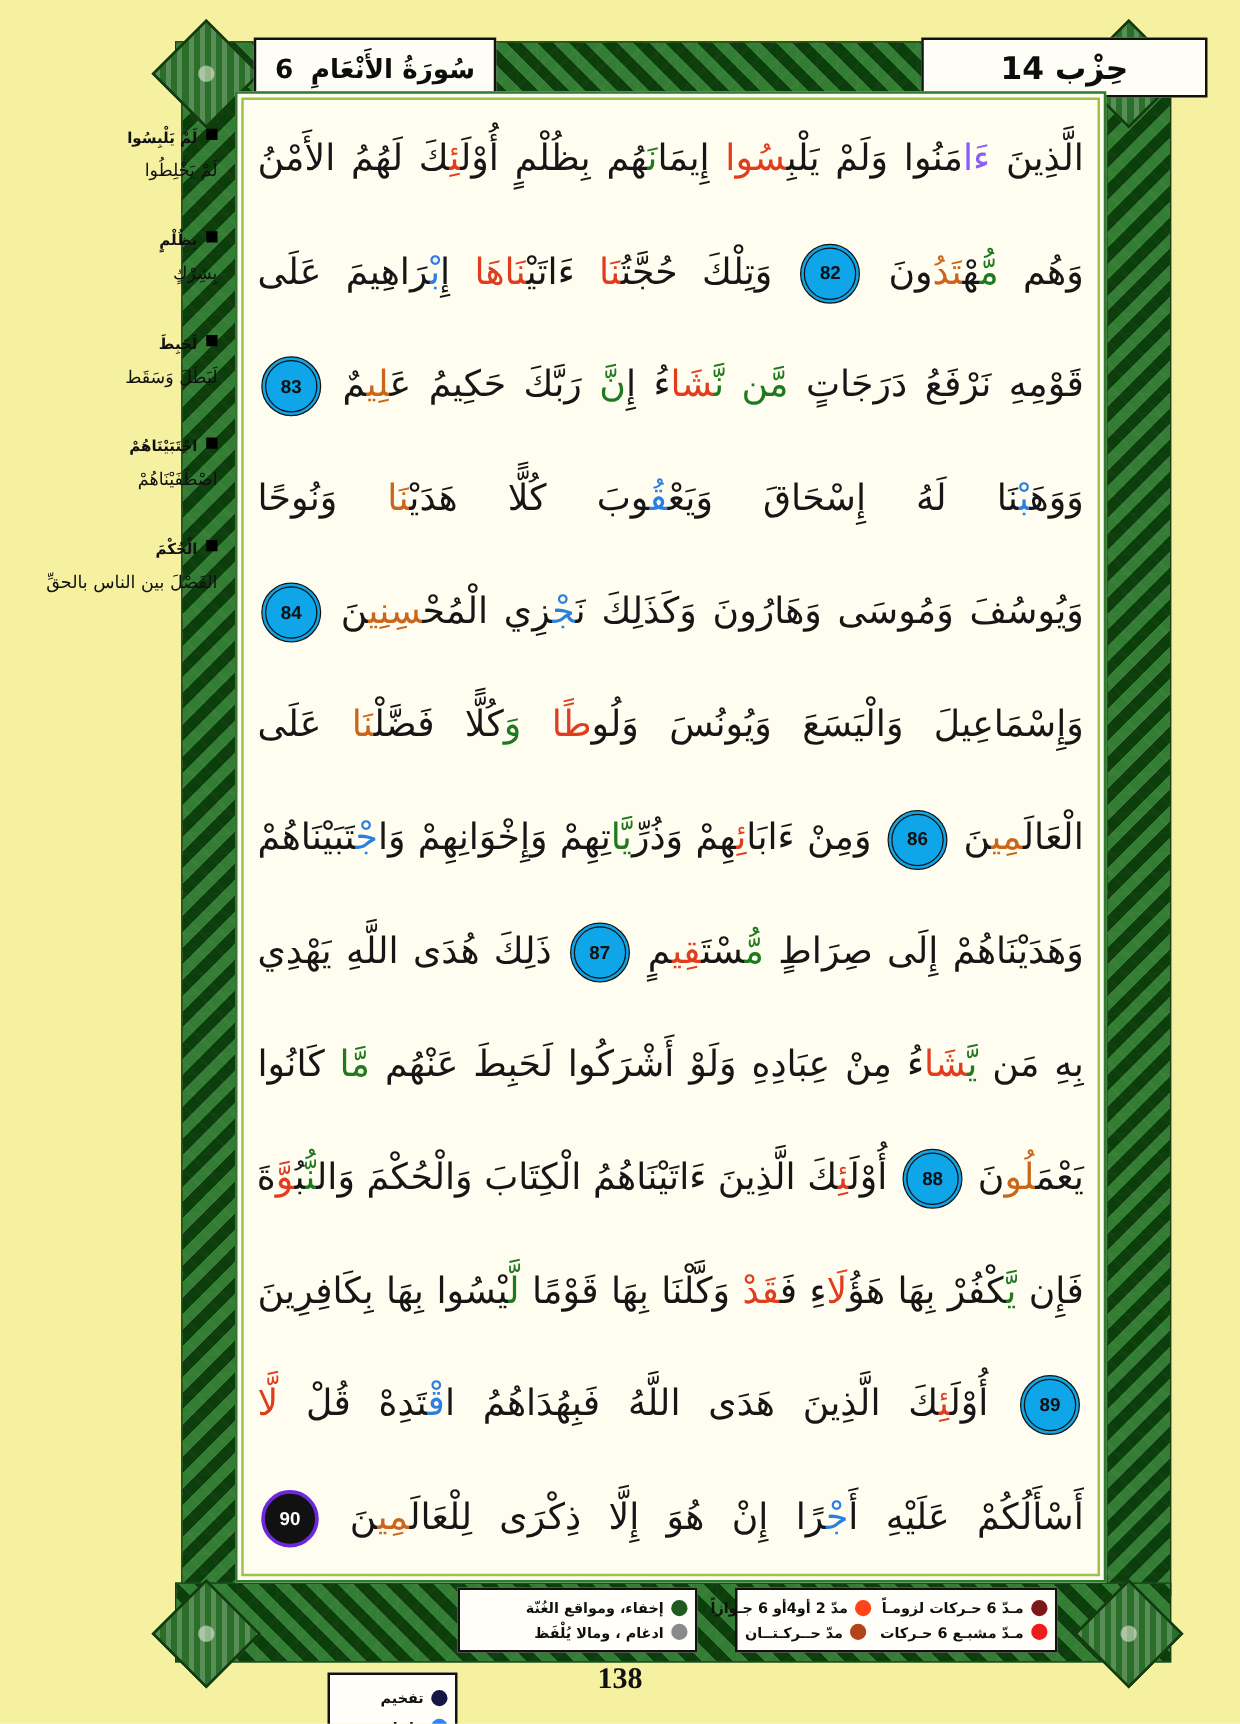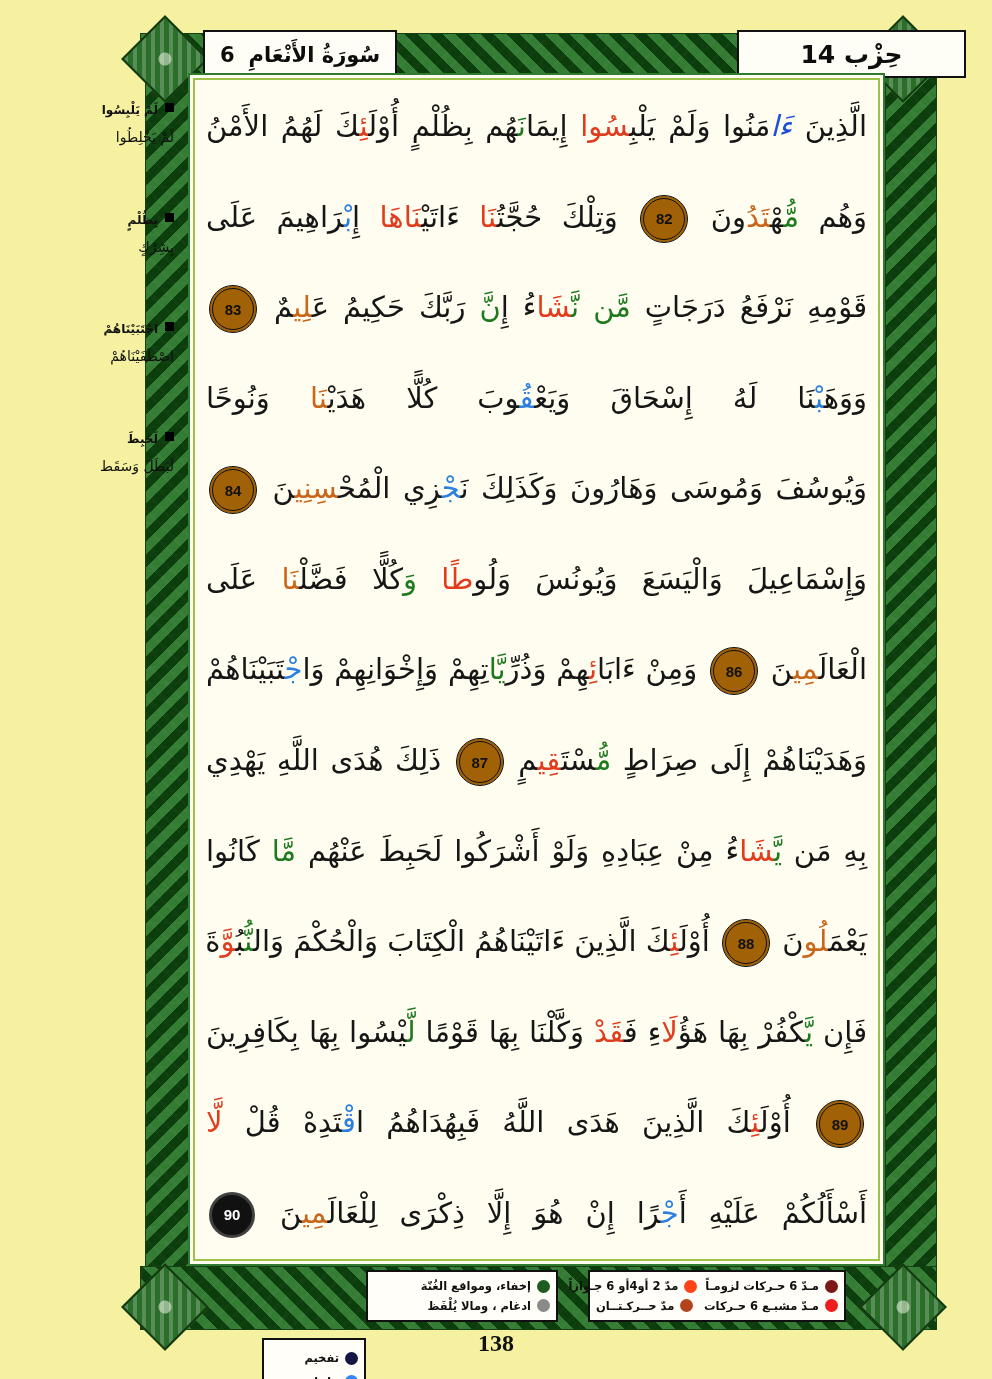--- a/index.html
+++ b/index.html
@@ -54,24 +54,24 @@
     white-space:nowrap;
     text-align:justify;text-align-last:justify;
     font-size:29px;line-height:74px;color:#161616;
     font-family:"DejaVu Sans",sans-serif;
   }
   .qline span{letter-spacing:0;}
   .ayah-medal{
     display:inline-flex;align-items:center;justify-content:center;
     width:40px;height:40px;border:4px double #111;border-radius:50%;
     font-size:15px;font-weight:bold;line-height:1;color:#111;
-    background:#a16207;vertical-align:middle;margin:0 3px;
+    background:#0ea5e9;vertical-align:middle;margin:0 3px;
     font-family:"Liberation Sans",sans-serif;
   }
-  .ayah-medal.filled{background:#111;color:#fff;border:3px solid #404040;}
+  .ayah-medal.filled{background:#111;color:#fff;border:3px solid #6d28d9;}
 
   
   .gloss{display:flex;flex-direction:column;justify-content:space-between;
     direction:rtl;text-align:right;color:#101010;}
   .gitem{margin-bottom:2px;}
   .gterm{font-weight:bold;font-size:12px;line-height:30px;}
   .gbullet{display:inline-block;width:9px;height:9px;background:#000;margin-left:7px;vertical-align:2px;}
   .gdef{font-size:14px;line-height:24px;padding-left:14px;}
 
   
@@ -106,21 +106,21 @@
 <div class="abs hbox surah-box" style="left:203px;top:30px;width:190px;height:45px;">
   <span>سُورَةُ الأَنْعَامِ</span>
   <span>6</span>
 </div>
 <div class="abs hbox hizb-box" style="left:737px;top:30px;width:225px;height:44px;">
   <span>حِزْب 14</span>
 </div>
 
 <div class="abs sheet" style="left:188px;top:73px;width:697px;height:1193px;box-sizing:border-box;">
   <div class="qwrap" style="position:absolute;left:16px;top:14px;right:16px;bottom:14px;">
-      <div class="qline"><span>الَّذِينَ </span><span style="color: #1d4ed8; font-style: italic;">ءَا</span><span>مَنُوا وَلَمْ يَلْبِ</span><span style="color: rgb(224, 60, 30);">سُوا</span><span> إِيمَا</span><span style="color: rgb(31, 122, 31);">نَ</span><span>هُم بِظُلْمٍ أُوْلَ</span><span style="color: rgb(224, 60, 30);">ئِ</span><span>كَ لَهُمُ الأَمْنُ</span></div>
+      <div class="qline"><span>الَّذِينَ </span><span style="color: #8b5cf6;">ءَا</span><span>مَنُوا وَلَمْ يَلْبِ</span><span style="color: rgb(224, 60, 30);">سُوا</span><span> إِيمَا</span><span style="color: rgb(31, 122, 31);">نَ</span><span>هُم بِظُلْمٍ أُوْلَ</span><span style="color: rgb(224, 60, 30);">ئِ</span><span>كَ لَهُمُ الأَمْنُ</span></div>
       <div class="qline"><span>وَهُم </span><span style="color: rgb(31, 122, 31);">مُّ</span><span>هْ</span><span style="color: rgb(201, 102, 26);">تَدُ</span><span>ونَ </span><span class="ayah-medal">82</span><span> وَتِلْكَ حُجَّتُ</span><span style="color: rgb(224, 60, 30);">نَا</span><span> ءَاتَيْ</span><span style="color: rgb(224, 60, 30);">نَاهَا</span><span> إِ</span><span style="color: rgb(43, 127, 224);">بْ</span><span>رَاهِيمَ عَلَى</span></div>
       <div class="qline"><span>قَوْمِهِ نَرْفَعُ دَرَجَاتٍ </span><span style="color: rgb(31, 122, 31);">مَّن نَّ</span><span style="color: rgb(224, 60, 30);">شَا</span><span>ءُ إِ</span><span style="color: rgb(31, 122, 31);">نَّ</span><span> رَبَّكَ حَكِيمُ عَ</span><span style="color: rgb(201, 102, 26);">لِي</span><span>مٌ </span><span class="ayah-medal">83</span></div>
       <div class="qline"><span>وَوَهَ</span><span style="color: rgb(43, 127, 224);">بْ</span><span>نَا لَهُ إِسْحَاقَ وَيَعْ</span><span style="color: rgb(43, 127, 224);">قُ</span><span>وبَ كُلًّا هَدَيْ</span><span style="color: rgb(201, 102, 26);">نَا</span><span> وَنُوحًا</span></div>
       <div class="qline"><span>وَيُوسُفَ وَمُوسَى وَهَارُونَ وَكَذَلِكَ نَ</span><span style="color: rgb(43, 127, 224);">جْ</span><span>زِي الْمُحْ</span><span style="color: rgb(201, 102, 26);">سِنِي</span><span>نَ </span><span class="ayah-medal">84</span></div>
       <div class="qline"><span>وَإِسْمَاعِيلَ وَالْيَسَعَ وَيُونُسَ وَلُو</span><span style="color: rgb(224, 60, 30);">طًا</span><span> </span><span style="color: rgb(31, 122, 31);">وَ</span><span>كُلًّا فَضَّلْ</span><span style="color: rgb(201, 102, 26);">نَا</span><span> عَلَى</span></div>
       <div class="qline"><span>الْعَالَ</span><span style="color: rgb(201, 102, 26);">مِي</span><span>نَ </span><span class="ayah-medal">86</span><span> وَمِنْ ءَابَا</span><span style="color: rgb(224, 60, 30);">ئِ</span><span>هِمْ وَذُرِّ</span><span style="color: rgb(31, 122, 31);">يَّا</span><span>تِهِمْ وَإِخْوَانِهِمْ وَا</span><span style="color: rgb(43, 127, 224);">جْ</span><span>تَبَيْنَاهُمْ</span></div>
       <div class="qline"><span>وَهَدَيْنَاهُمْ إِلَى صِرَاطٍ </span><span style="color: rgb(31, 122, 31);">مُّ</span><span>سْتَ</span><span style="color: rgb(224, 60, 30);">قِي</span><span>مٍ </span><span class="ayah-medal">87</span><span> ذَلِكَ هُدَى اللَّهِ يَهْدِي</span></div>
       <div class="qline"><span>بِهِ مَن </span><span style="color: rgb(31, 122, 31);">يَّ</span><span style="color: rgb(224, 60, 30);">شَا</span><span>ءُ مِنْ عِبَادِهِ وَلَوْ أَشْرَكُوا لَحَبِطَ عَنْهُم </span><span style="color: rgb(31, 122, 31);">مَّا</span><span> كَانُوا</span></div>
       <div class="qline"><span>يَعْمَ</span><span style="color: rgb(201, 102, 26);">لُو</span><span>نَ </span><span class="ayah-medal">88</span><span> أُوْلَ</span><span style="color: rgb(224, 60, 30);">ئِ</span><span>كَ الَّذِينَ ءَاتَيْنَاهُمُ الْكِتَابَ وَالْحُكْمَ وَال</span><span style="color: rgb(31, 122, 31);">نُّ</span><span>بُ</span><span style="color: rgb(224, 60, 30);">وَّ</span><span>ةَ</span></div>
       <div class="qline"><span>فَإِن </span><span style="color: rgb(31, 122, 31);">يَّ</span><span>كْفُرْ بِهَا هَؤُ</span><span style="color: rgb(224, 60, 30);">لَا</span><span>ءِ فَ</span><span style="color: rgb(224, 60, 30);">قَدْ</span><span> وَكَّلْنَا بِهَا قَوْمًا </span><span style="color: rgb(31, 122, 31);">لَّ</span><span>يْسُوا بِهَا بِكَافِرِينَ</span></div>
@@ -132,26 +132,30 @@
 <div class="abs gloss" style="left:22px;top:95px;width:152px;height:385px;">
     <div class="gitem">
       <div class="gterm"><span class="gbullet"></span>لَمْ يَلْبِسُوا</div>
       <div class="gdef">لَمْ يَخْلِطُوا</div>
     </div>
     <div class="gitem">
       <div class="gterm"><span class="gbullet"></span>بِظُلْمٍ</div>
       <div class="gdef">بِشِرْكٍ</div>
     </div>
     <div class="gitem">
+      <div class="gterm"><span class="gbullet"></span>لَحَبِطَ</div>
+      <div class="gdef">لَبَطَلَ وَسَقَط</div>
+    </div>
+    <div class="gitem">
       <div class="gterm"><span class="gbullet"></span>اجْتَبَيْنَاهُمْ</div>
       <div class="gdef">اصْطَفَيْنَاهُمْ</div>
     </div>
     <div class="gitem">
-      <div class="gterm"><span class="gbullet"></span>لَحَبِطَ</div>
-      <div class="gdef">لَبَطَلَ وَسَقَط</div>
+      <div class="gterm"><span class="gbullet"></span>الْحُكْمَ</div>
+      <div class="gdef">الفَصْلَ بين الناس بالحقِّ</div>
     </div>
   </div>
 
 <div>
     <div class="lbox" style="left: 262px; width: 104px; top: 1298px; height: 64px; margin-top: 40px;">
       <div class="lrow">
         <div class="lentry">
           <span class="ldot" style="background: rgb(22, 22, 68);"></span>
           <span class="llabel">تفخيم</span>
         </div>

